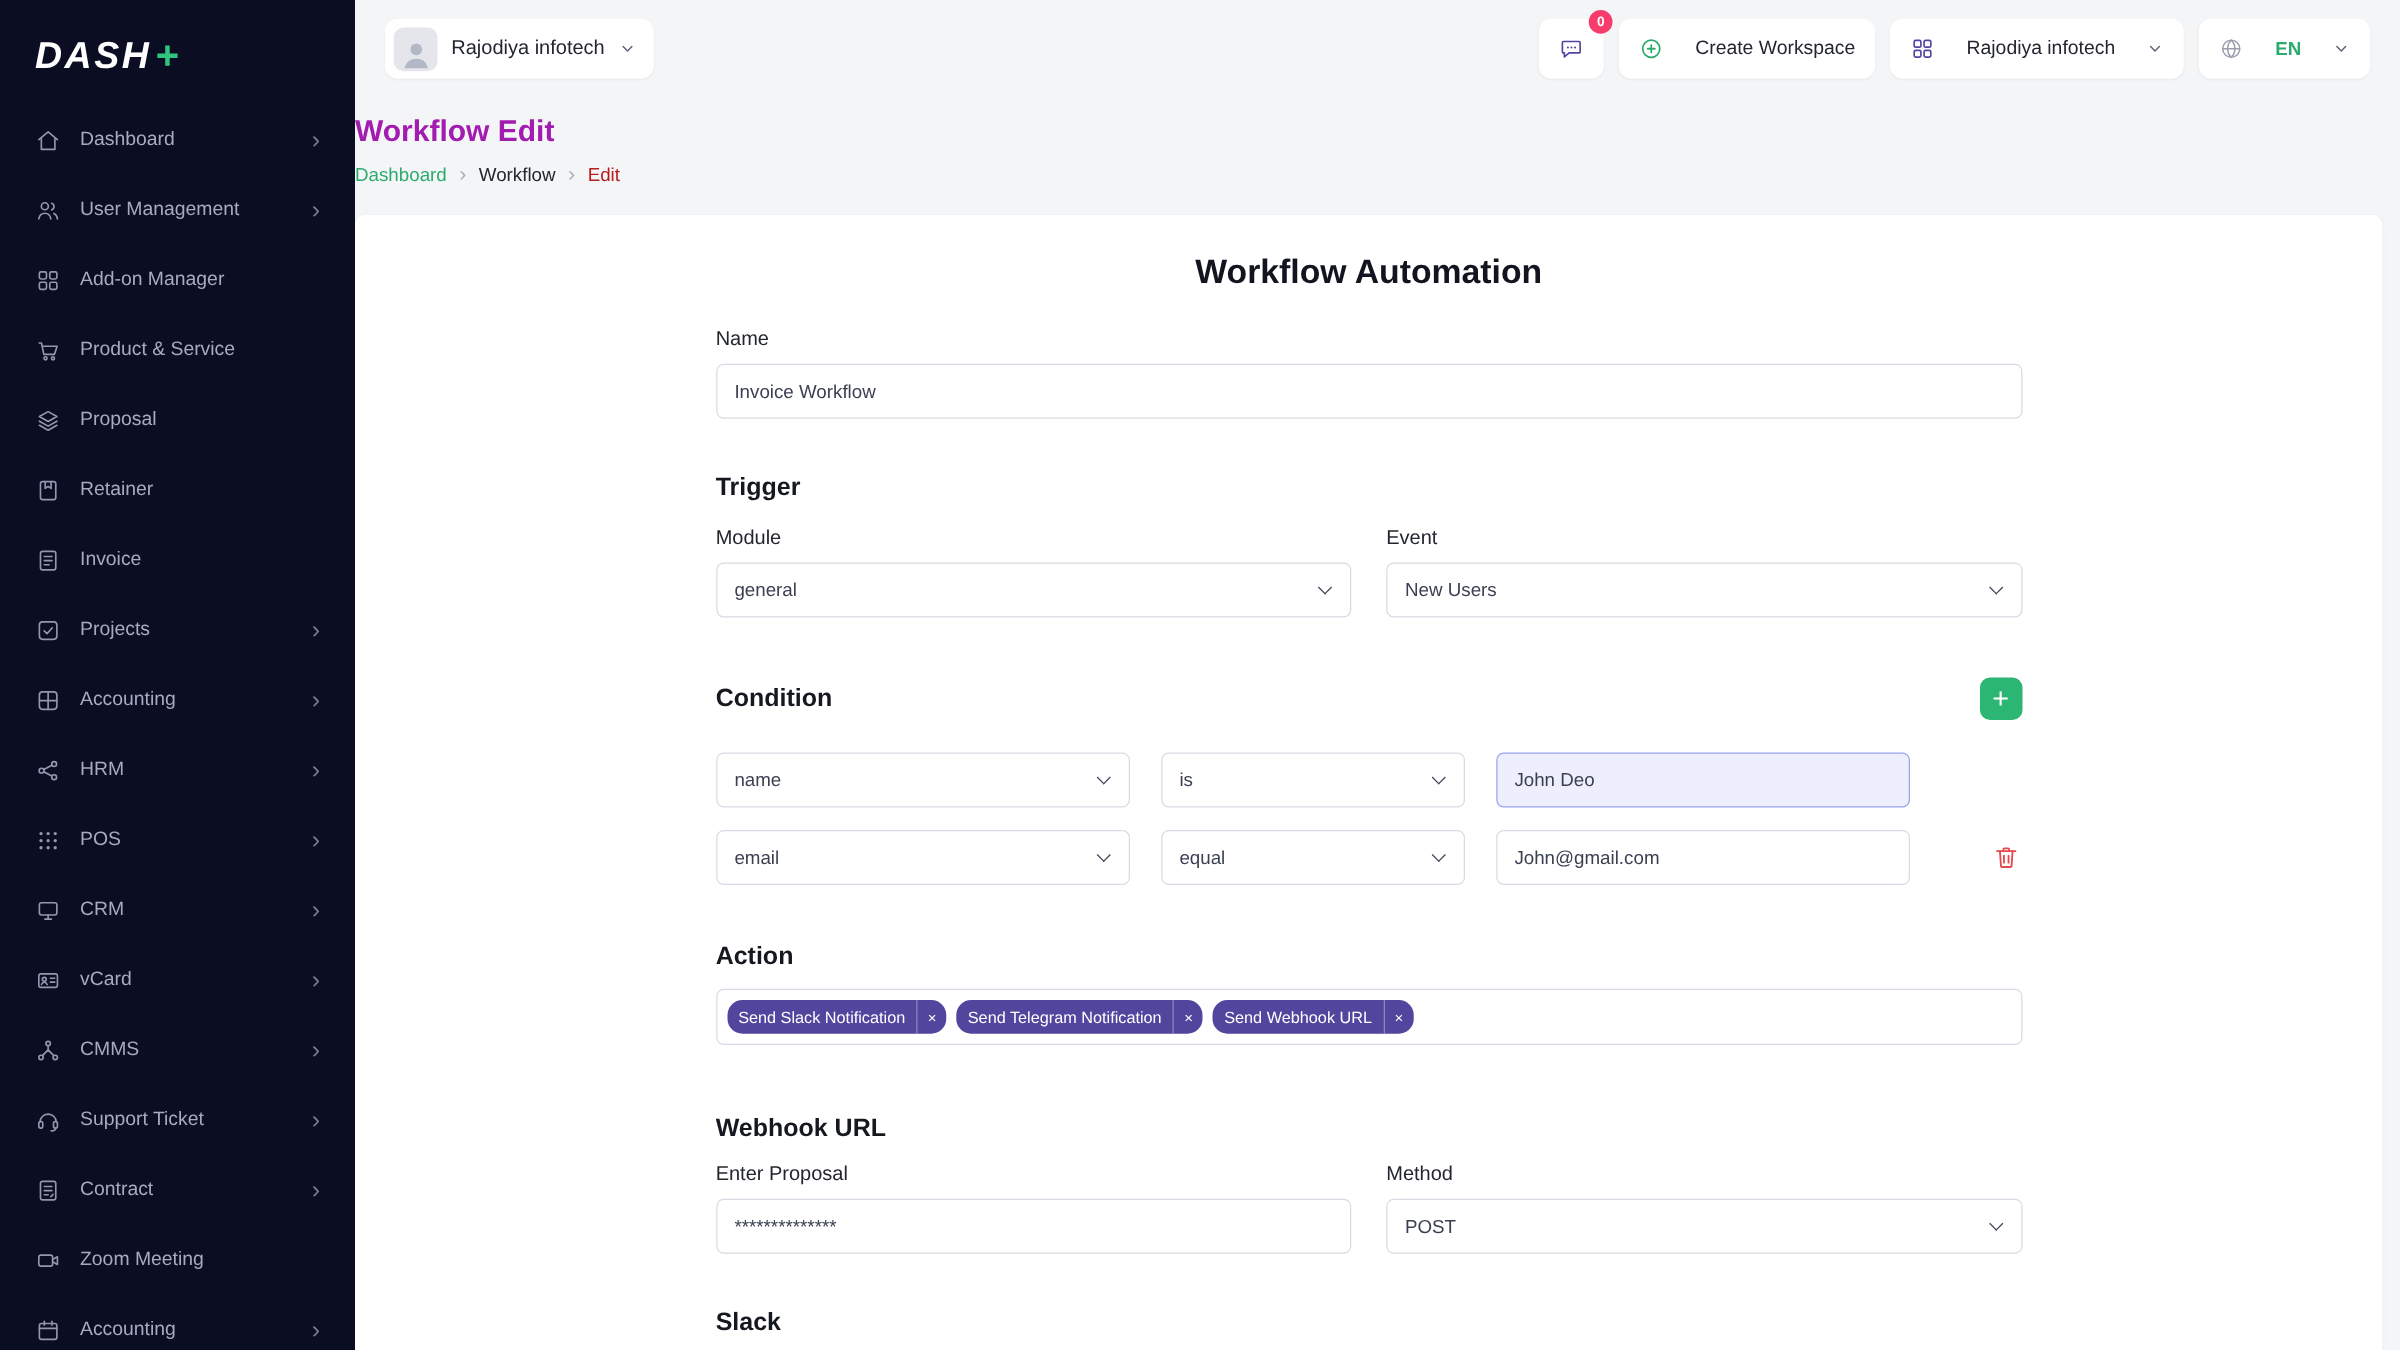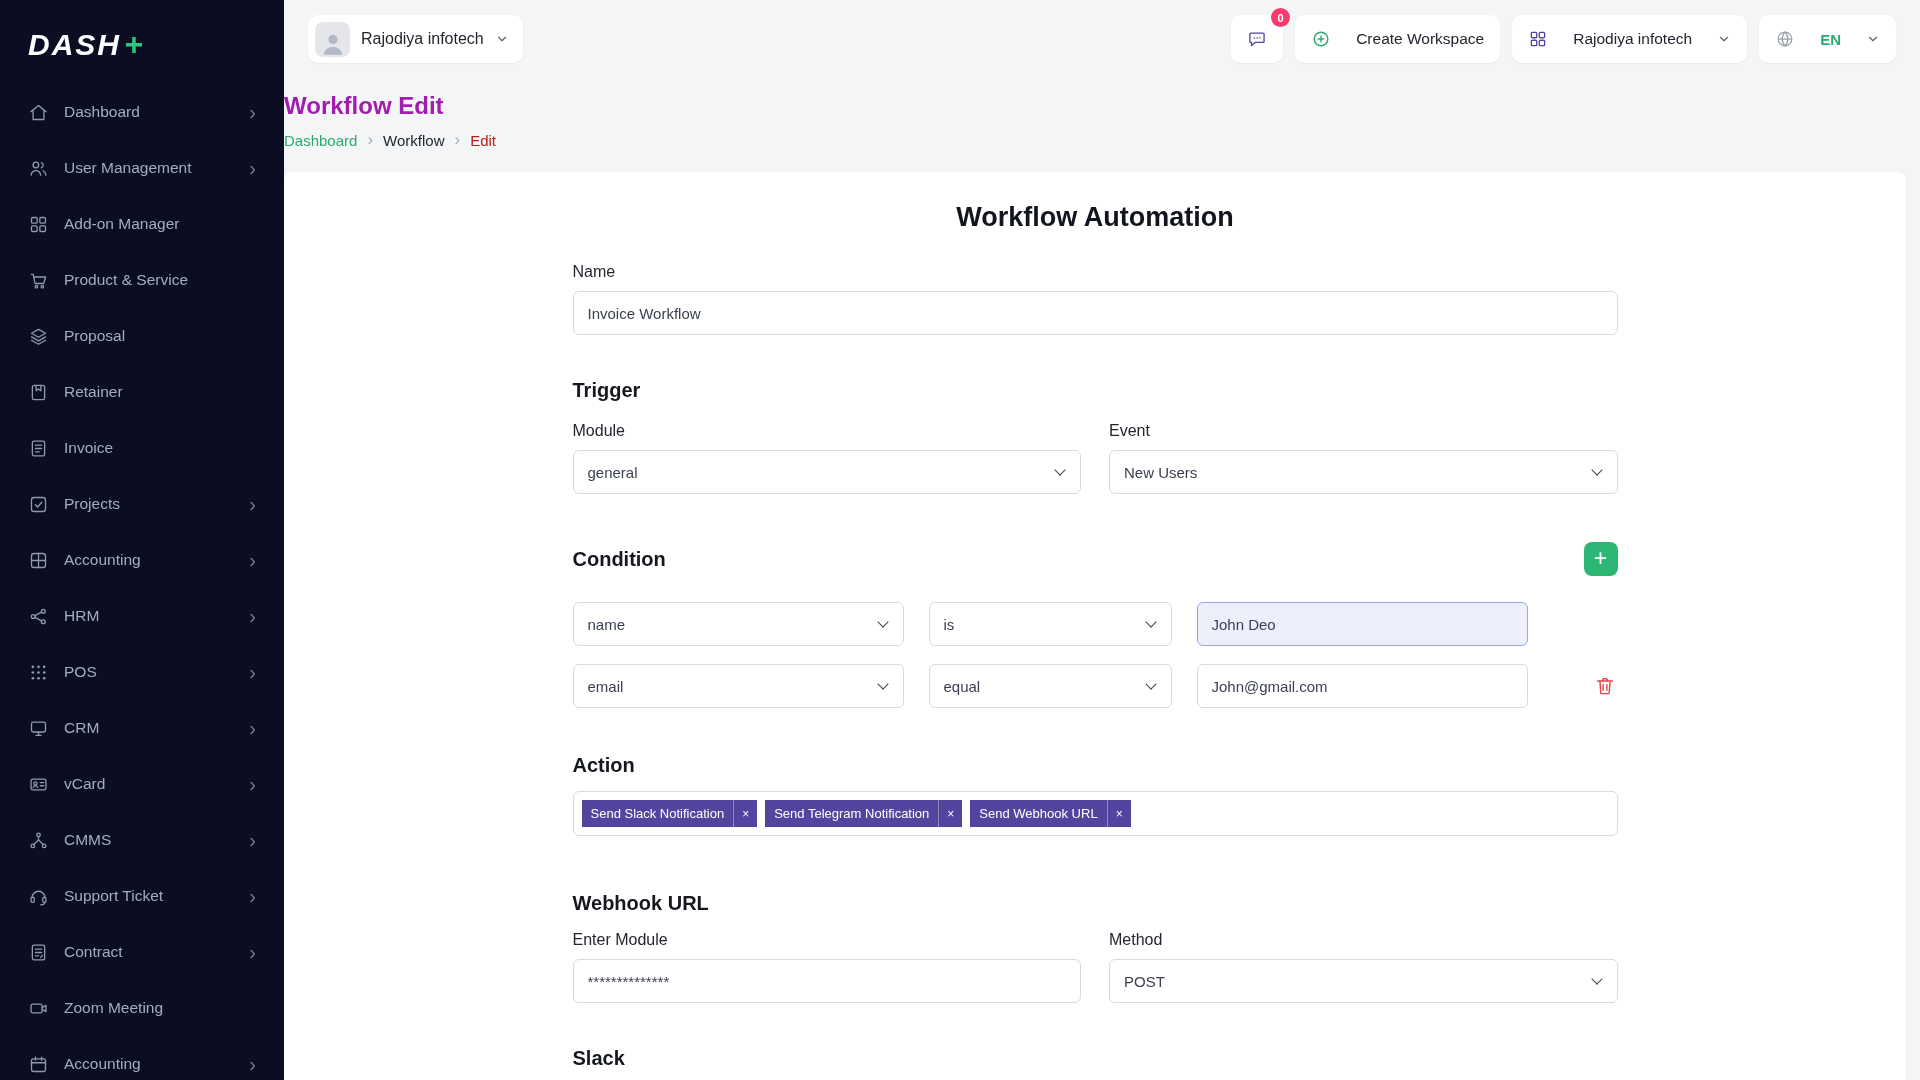--- a/index.html
+++ b/index.html
@@ -74,21 +74,21 @@
   .c-field{width:331px;flex:0 0 auto}
   .c-op{width:243px;flex:0 0 auto}
   .c-val{width:331px;flex:0 0 auto}
   .c-val.highlight{background:#edeffc;border-color:#98a4ee}
   .trash{margin-left:auto;width:26px;height:26px;color:#e5484d;cursor:pointer;display:none;align-items:center;justify-content:center}
   .cond-row.has-trash .trash{display:inline-flex}
   .trash svg{width:22px;height:22px}
   .sec-action{margin-top:46px}
   .tags-box{margin-top:14px;min-height:44px;border:1px solid #d9dbe4;border-radius:6px;padding:8px;
     display:flex;align-items:center;gap:8px;flex-wrap:wrap;cursor:text}
-  .tag{display:inline-flex;align-items:stretch;background:#51459e;color:#fff;border-radius:0;font-size:13px;overflow:hidden}
+  .tag{display:inline-flex;align-items:stretch;background:#51459e;color:#fff;border-radius:12px;font-size:13px;overflow:hidden}
   .tag-label{padding:6px 9px;display:flex;align-items:center}
   .tag-x{padding:6px 8px;border-left:1px solid rgba(255,255,255,.35);cursor:pointer;font-size:12px;display:flex;align-items:center}
   .sec-webhook{margin-top:56px}
   .webgrid{margin-top:16px}
   .sec-slack{margin-top:44px}
   .slack-label{margin:18px 0 8px}
 </style>
 </head>
 <body>
 
@@ -485,21 +485,21 @@
 
   <span class="tag">
     <span class="tag-label">Send Webhook URL</span>
     <span class="tag-x">×</span>
   </span>
 </div>
 
       <h3 class="sec sec-webhook">Webhook URL</h3>
       <div class="grid2 webgrid">
         <div>
-          <label class="f-label">Enter Module</label>
+          <label class="f-label">Enter Proposal</label>
           <input class="f-input" value="**************" style="">
         </div>
         <div>
           <label class="f-label">Method</label>
           <div class="sel-wrap">
             <select><option>POST</option></select>
             <span class="sel-caret"></span>
           </div>
         </div>
       </div>

